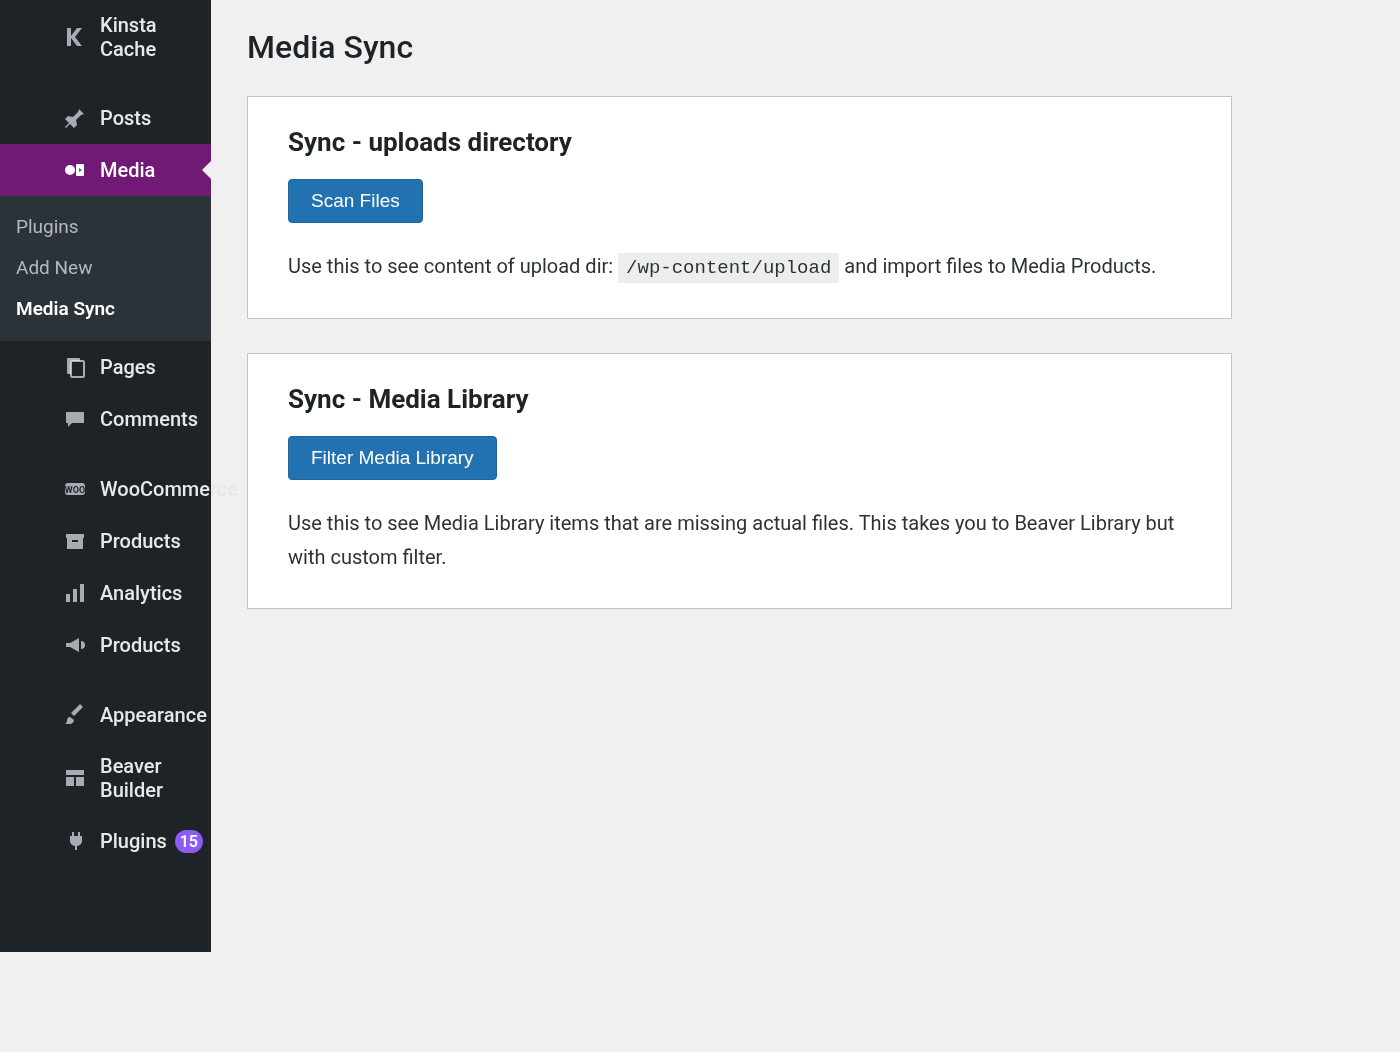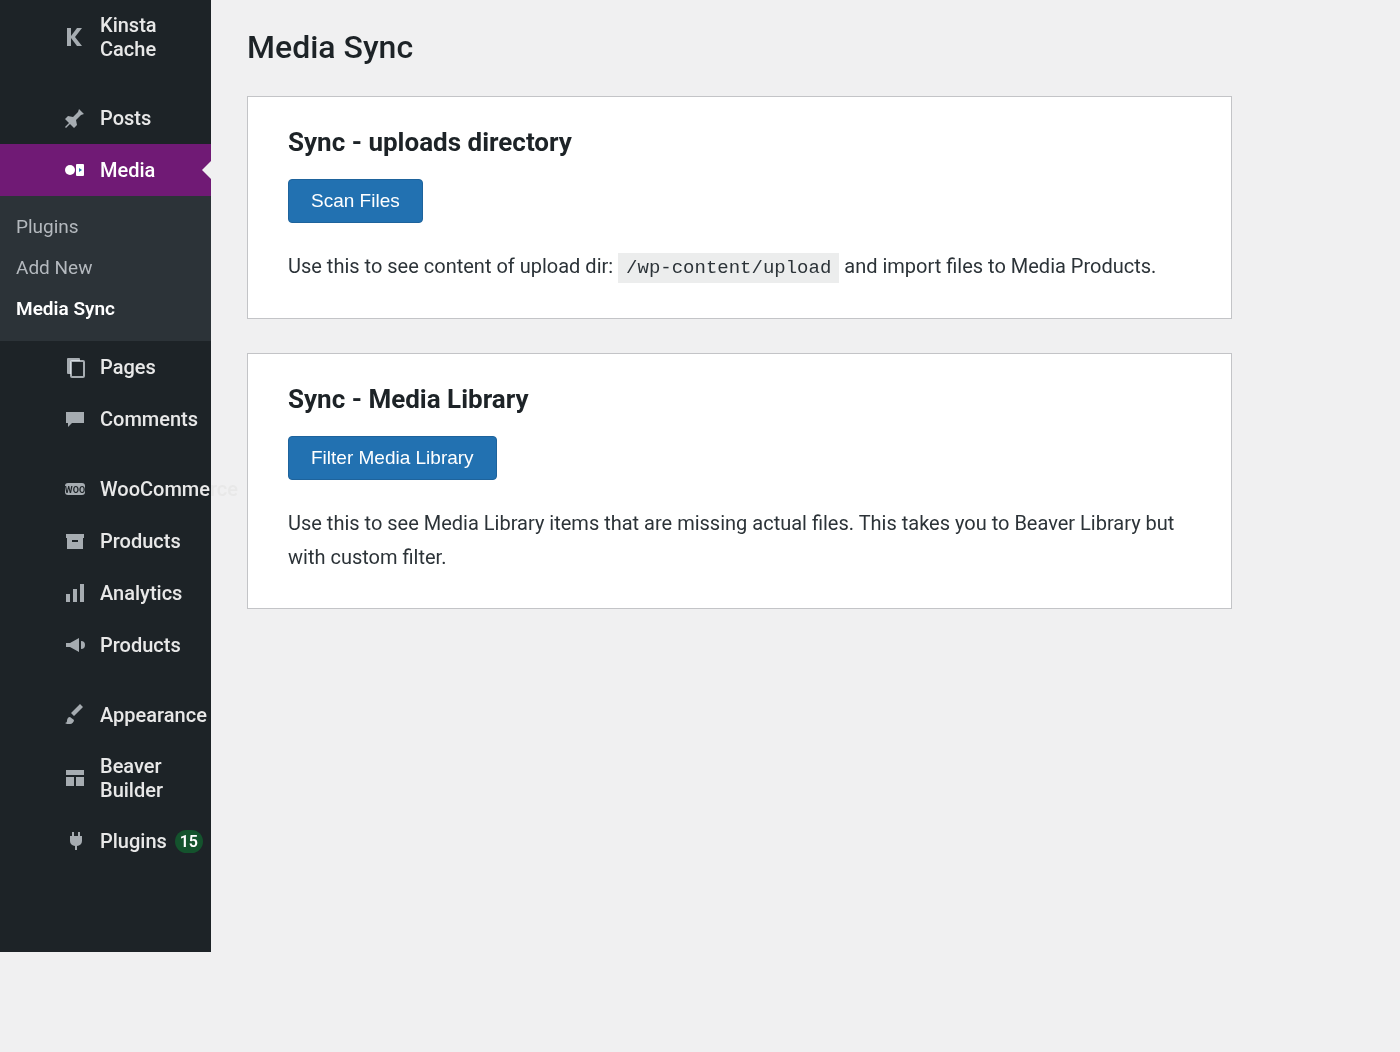--- a/index.html
+++ b/index.html
@@ -70,21 +70,21 @@
     cursor: pointer;
   }
   .submenu-item.current {
     color: #fff;
     font-weight: 600;
   }
 
   .menu-separator { height: 18px; }
 
   .badge {
-    background: #14532d;
+    background: #8b5cf6;
     color: #fff;
     border-radius: 12px;
     font-size: 16px;
     font-weight: 600;
     padding: 2px 10px;
     margin-left: 8px;
     display: inline-flex;
     align-items: center;
     justify-content: center;
     min-width: 28px;

